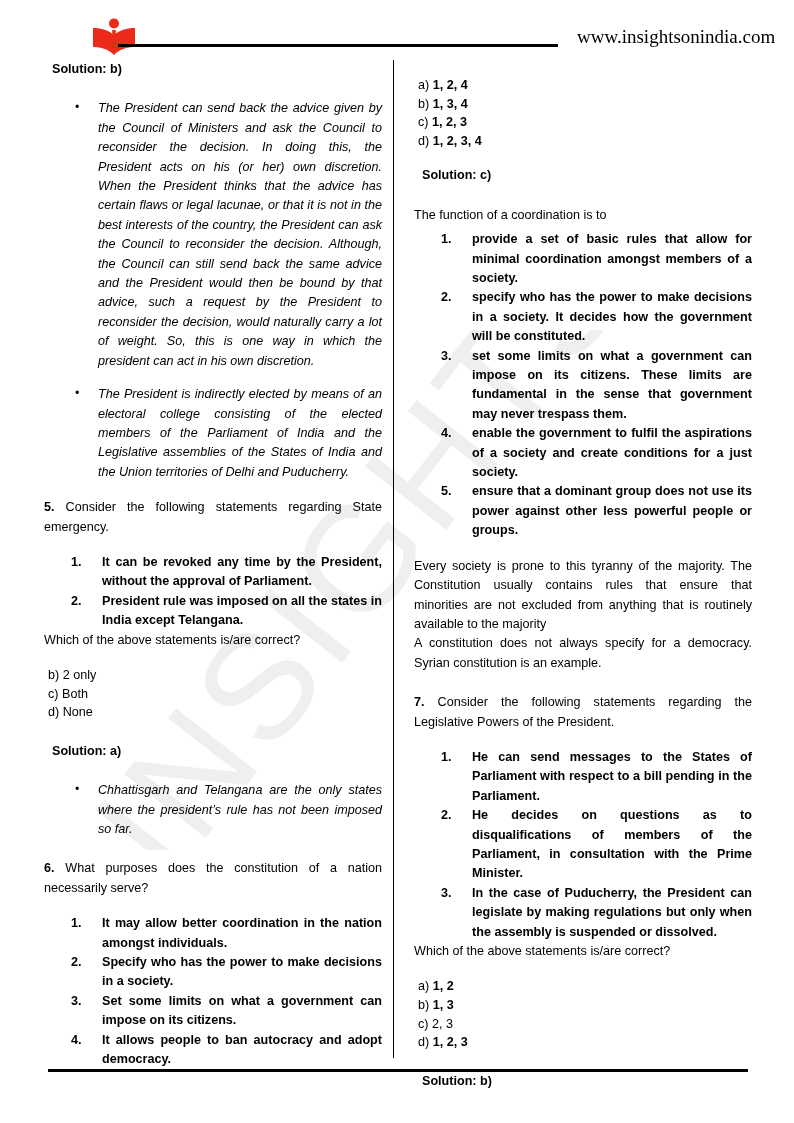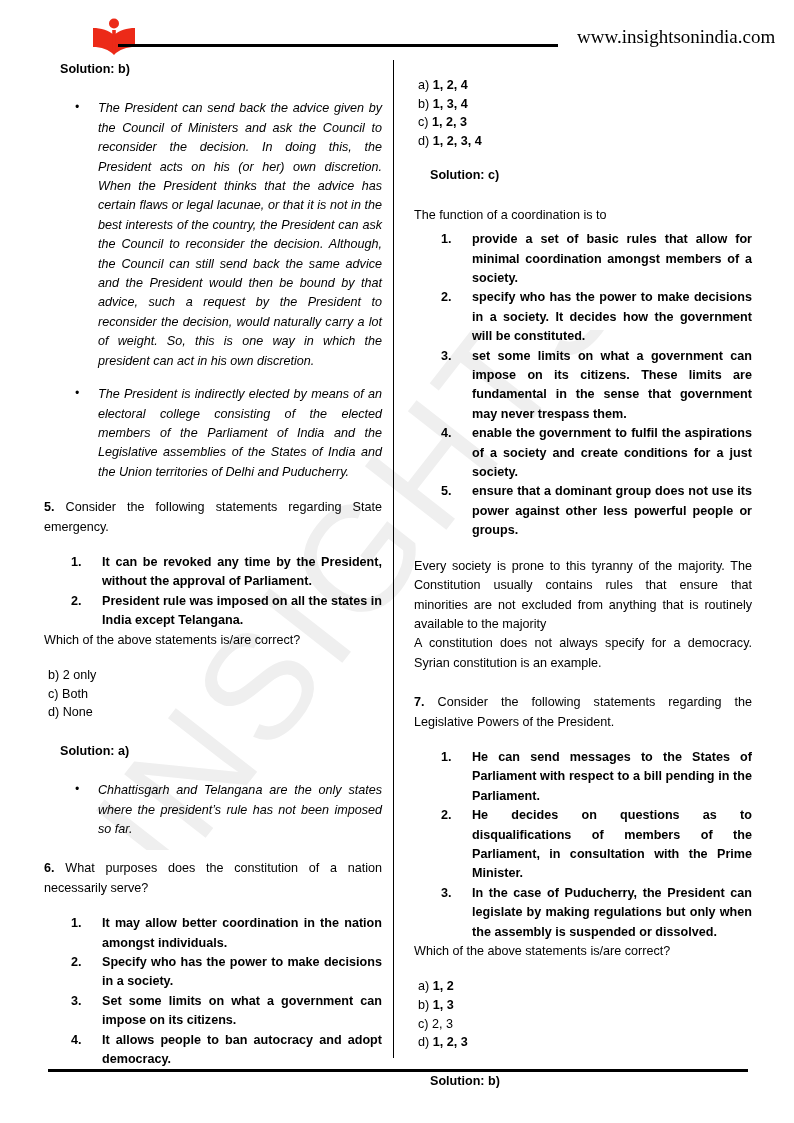--- a/index.html
+++ b/index.html
@@ -117,21 +117,21 @@
     top: 0px;
     width: 1px;
     height: 998px;
     background: #000000;
     z-index: 2;
   }
 
   
   .solution {
     font-weight: bold;
-    margin: 0 0 4px 16px;
+    margin: 0 0 4px 8px;
   }
   .para {
     margin: 0;
     text-align: justify;
     text-justify: inter-word;
   }
   .para.noj { text-align: left; }
   .qhead {
     margin: 0;
     text-align: justify;

